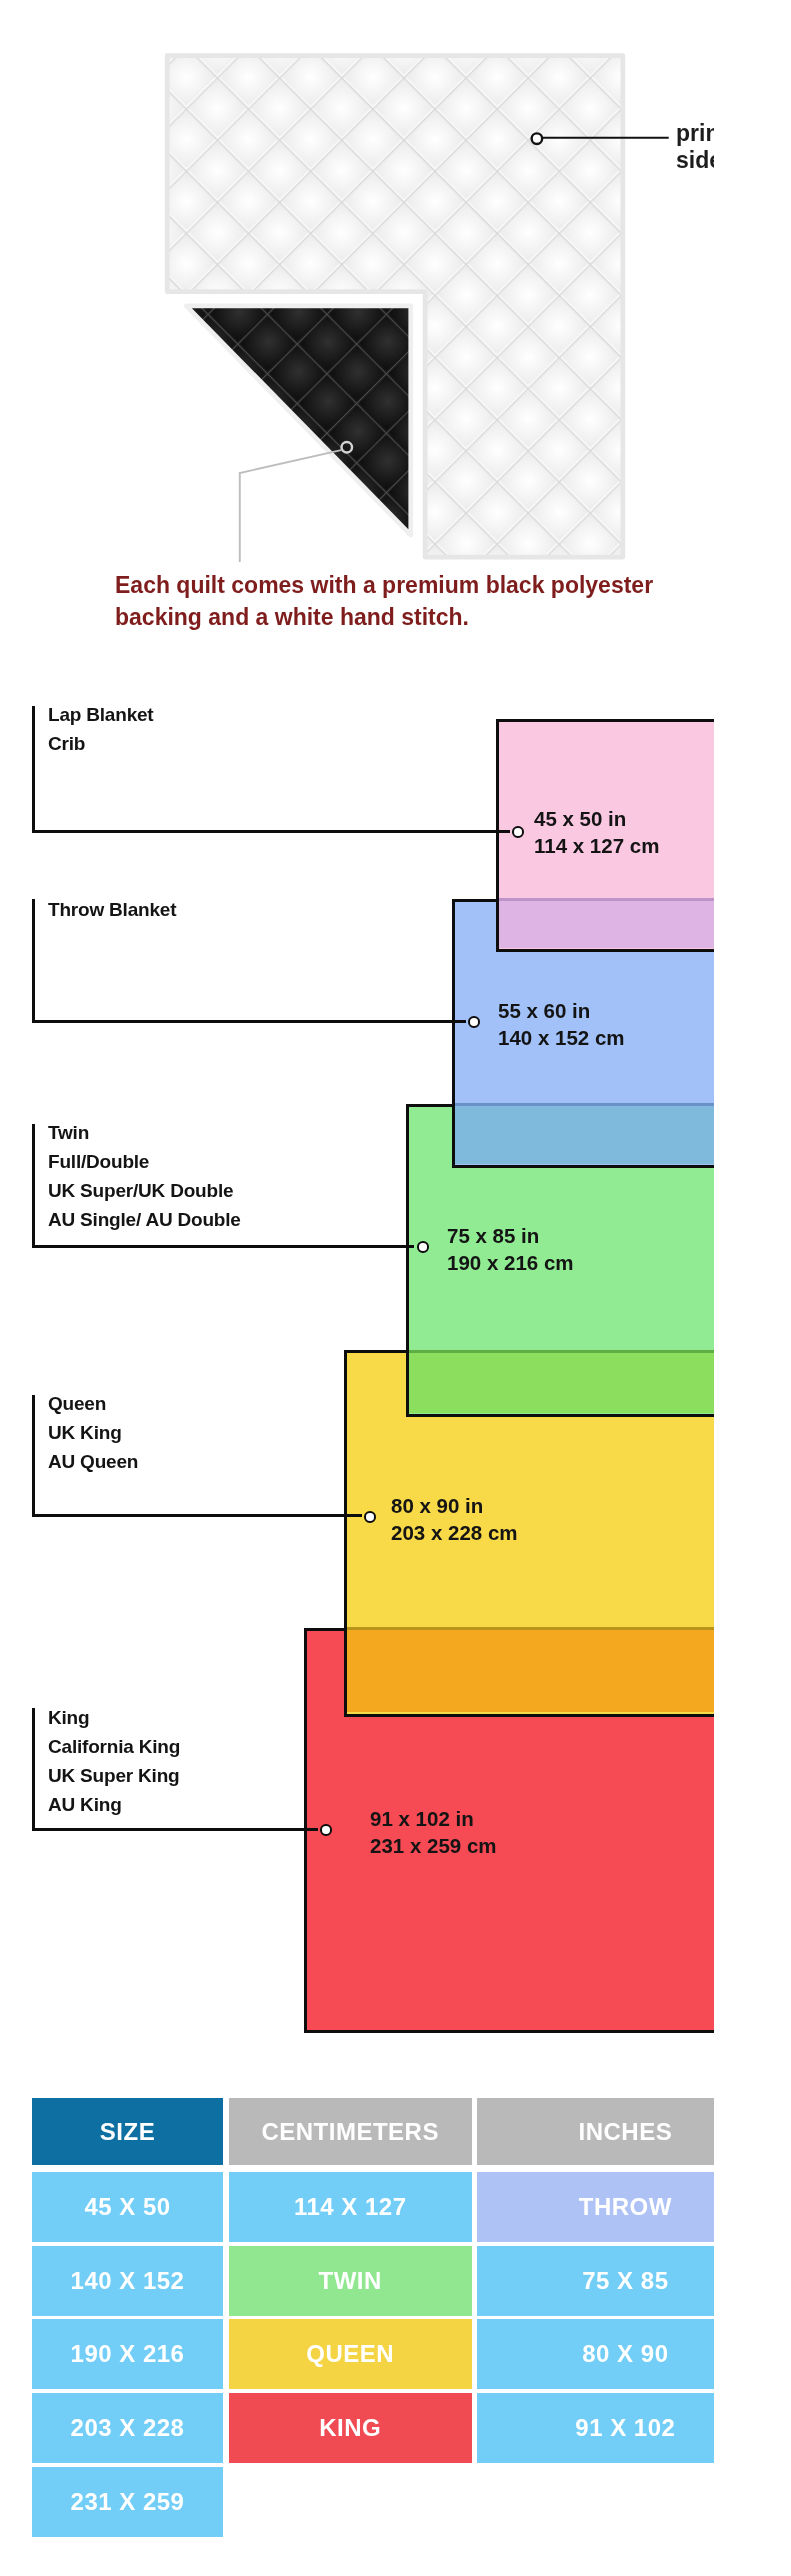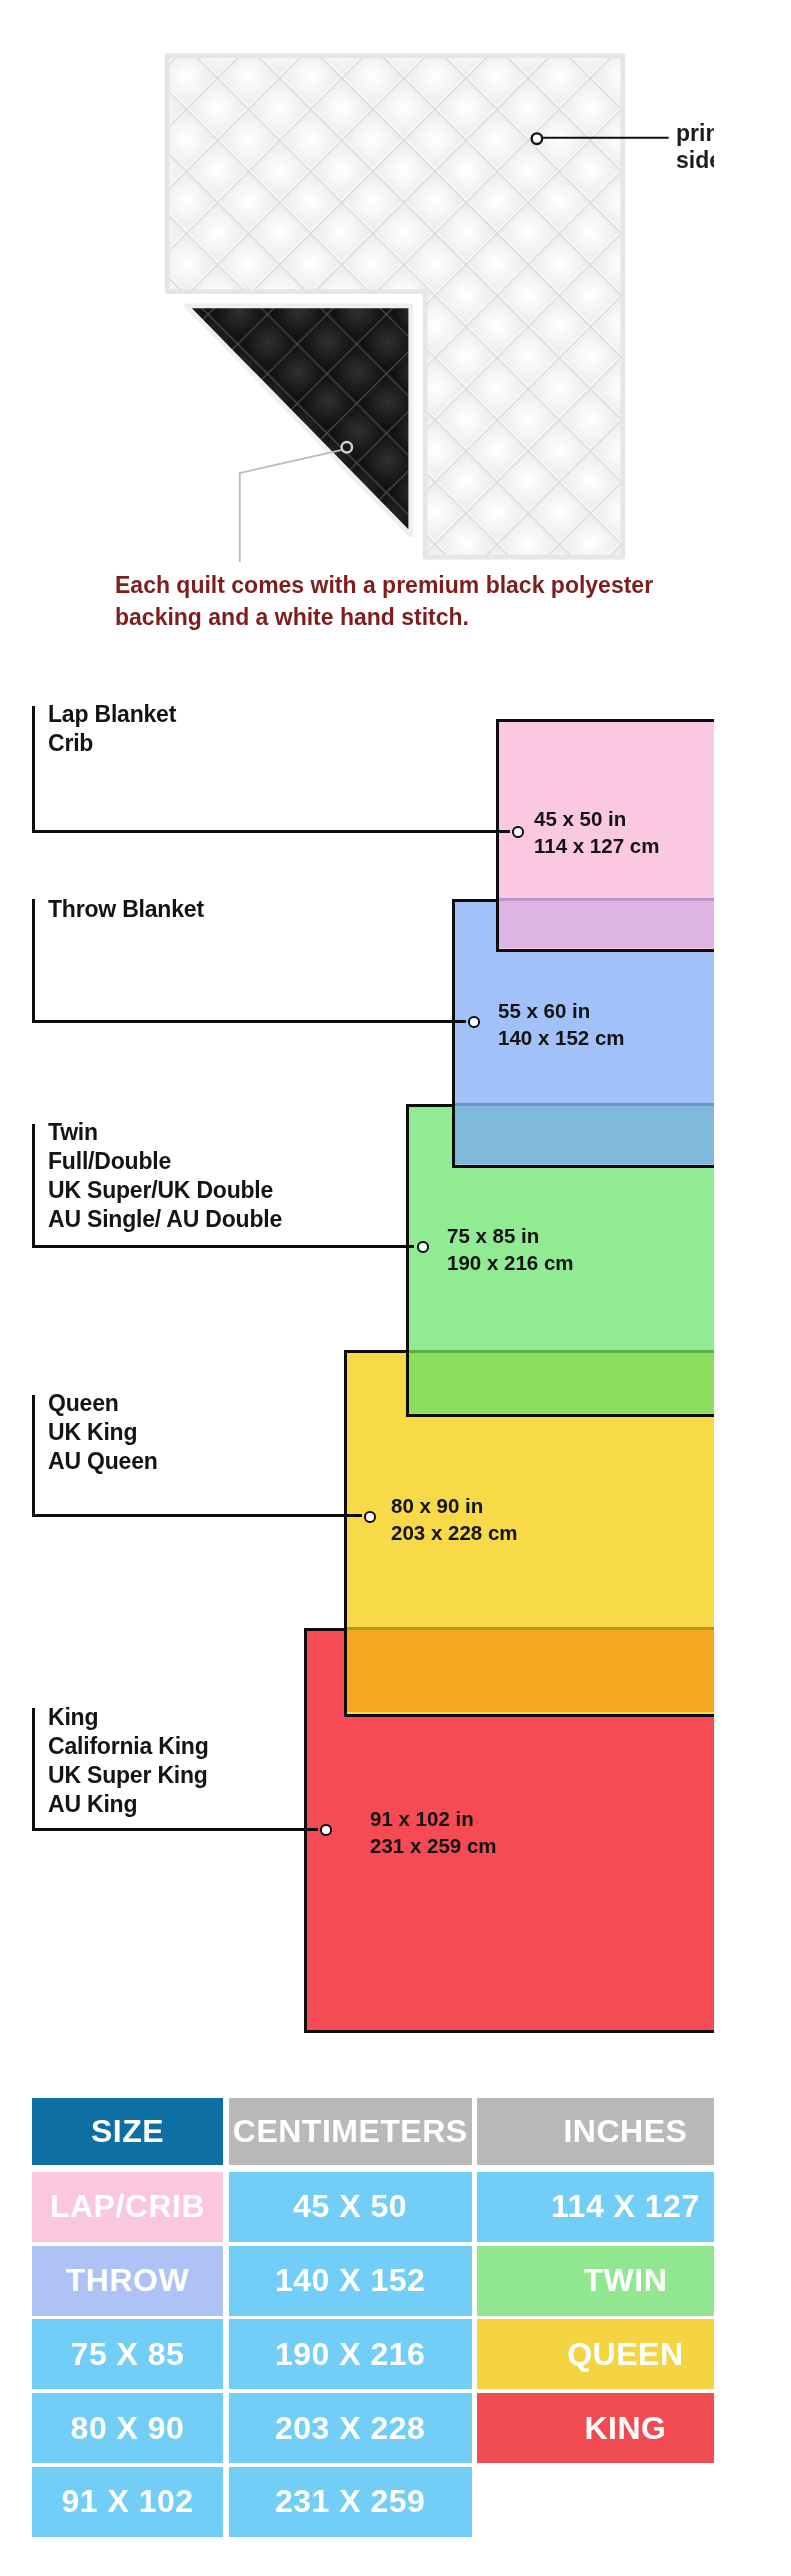--- a/index.html
+++ b/index.html
@@ -19,21 +19,21 @@
   #rect-queen{left:344px;top:1350px;width:414px;height:367px;background:var(--yellow);z-index:2;}
   #rect-twin {left:406px;top:1104px;width:352px;height:313px;background:var(--green);z-index:3;}
   #rect-throw{left:452px;top:899px; width:306px;height:269px;background:var(--blue);z-index:4;}
   #rect-lap  {left:496px;top:719px; width:262px;height:233px;background:var(--pink);z-index:5;}
   .overlap{position:absolute;left:0;width:100%;box-sizing:border-box;}
   #rect-lap   .overlap{top:176px;height:50px;background:var(--pink_overlap);border-top:3.8px solid var(--pink_overlap_line);}
   #rect-throw .overlap{top:201px;height:61px;background:var(--blue_overlap);border-top:3.8px solid var(--blue_overlap_line);}
   #rect-twin  .overlap{top:243px;height:63px;background:var(--green_overlap);border-top:3.8px solid var(--green_overlap_line);}
   #rect-queen .overlap{top:274px;height:85px;background:var(--yellow_overlap);border-top:3.8px solid var(--yellow_overlap_line);}
 
-  .dlabel{position:absolute;left:48px;font-size:23px;font-weight:bold;line-height:29px;
+  .dlabel{position:absolute;left:48px;font-size:19px;font-weight:bold;line-height:29px;
           color:#141414;z-index:6;letter-spacing:-0.2px;white-space:nowrap;}
   .dims{position:absolute;font-size:20.5px;font-weight:bold;line-height:27px;color:#141414;
         z-index:6;white-space:nowrap;}
   .dims span{display:block;}
   .vline{position:absolute;left:32px;width:2.9px;background:var(--ink);z-index:6;}
   .hline{position:absolute;left:32px;height:2.9px;background:var(--ink);z-index:6;}
   .dot{position:absolute;width:11.5px;height:11.5px;border:2.9px solid var(--ink);border-radius:50%;
        background:#fff;box-sizing:border-box;z-index:7;}
   #lap-vline  {top:706px;height:127px;} #lap-hline  {top:830px;width:478px;} #lap-dot  {left:512px;top:826px;}
   #throw-vline{top:899px;height:123px;} #throw-hline{top:1020px;width:434px;} #throw-dot{left:468px;top:1016px;}
@@ -44,21 +44,21 @@
   #throw-label{top:895px;text-align:center;} #throw-dims{left:498px;top:997px;}
   #twin-label {top:1118px;} #twin-dims {left:447px;top:1222px;}
   #queen-label{top:1389px;} #queen-dims{left:391px;top:1492px;}
   #king-label {top:1703px;} #king-dims {left:350px;top:1805px;margin-left:20px;}
 
   
   #size-table{position:absolute;left:32px;top:2098px;width:741px;display:grid;
               grid-template-columns:191px 243px 296px;column-gap:5.7px;row-gap:3.8px;
               grid-auto-rows:70px;}
   #size-table .cell{display:flex;align-items:center;justify-content:center;
-              font-weight:bold;font-size:32px;color:#ffffff;letter-spacing:0.5px;}
+              font-weight:bold;font-size:24px;color:#ffffff;letter-spacing:0.5px;}
   #size-table .hcell{height:67px;}
   .h-size{background:var(--table_header_size_bg);}
   .h-gray{background:var(--table_header_bg);}
   .vcell{background:var(--table_value_bg);}
   .r-lap{background:var(--row_lap);} .r-throw{background:var(--row_throw);}
   .r-twin{background:var(--row_twin);} .r-queen{background:var(--row_queen);}
   .r-king{background:var(--row_king);}
 </style>
 </head>
 <body>
@@ -181,21 +181,20 @@
   <div class="dims" id="king-dims">
     <span>91 x 102 in</span>
     <span>231 x 259 cm</span>
   </div>
 
   <div id="size-table">
     <div class="cell hcell h-size">SIZE</div>
     <div class="cell hcell h-gray">CENTIMETERS</div>
     <div class="cell hcell h-gray">INCHES</div>
 
-    <div class="cell r-lap">LAP/CRIB</div>
     <div class="cell vcell">45 X 50</div>
     <div class="cell vcell">114 X 127</div>
 
     <div class="cell r-throw">THROW</div>
     <div class="cell vcell">140 X 152</div>
 
     <div class="cell r-twin">TWIN</div>
     <div class="cell vcell">75 X 85</div>
     <div class="cell vcell">190 X 216</div>
 

